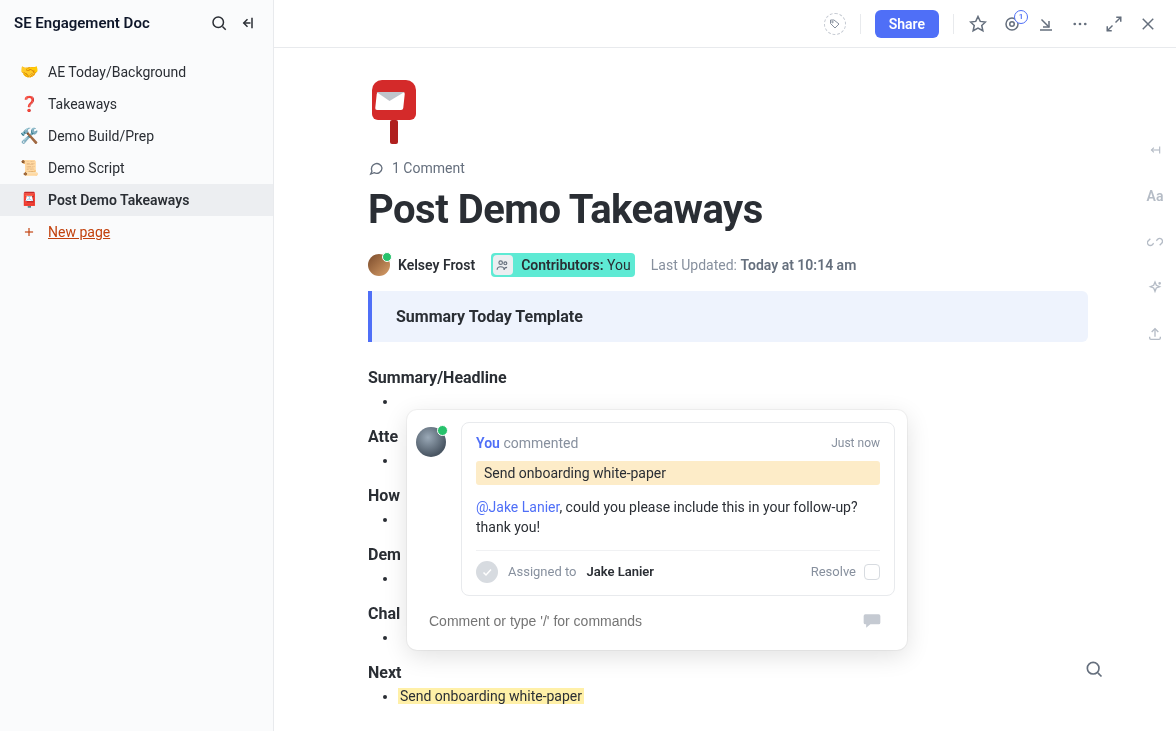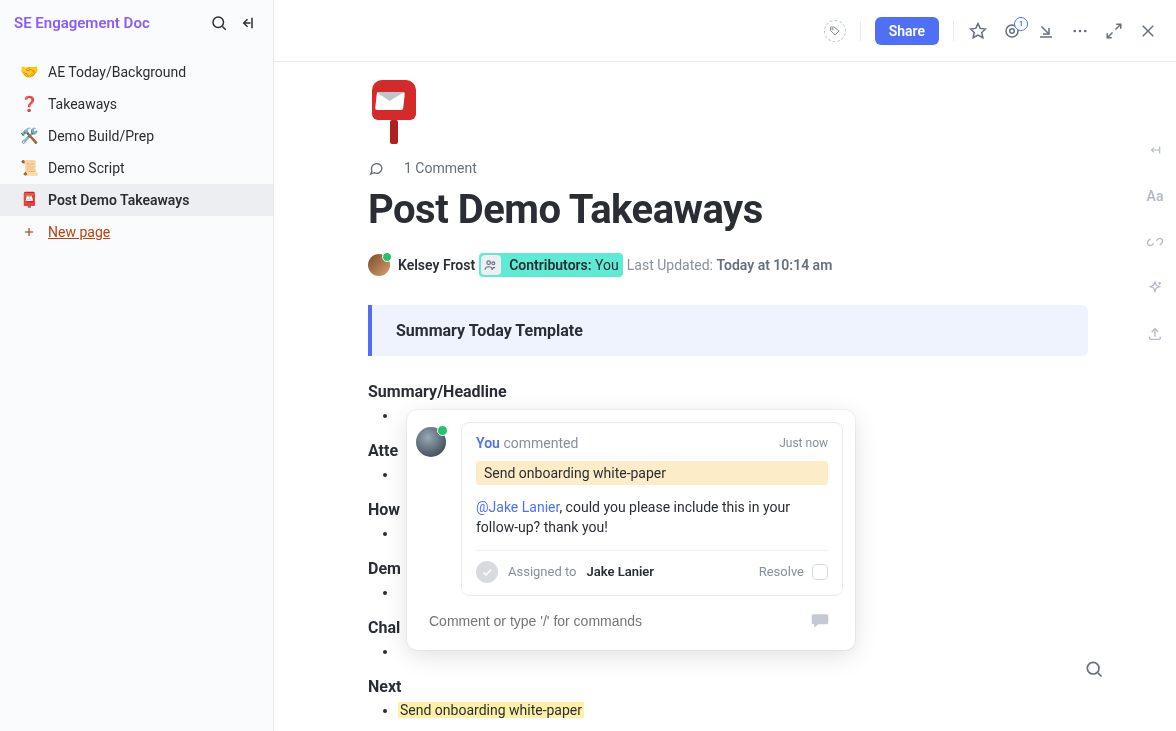--- a/index.html
+++ b/index.html
@@ -26,21 +26,21 @@
   .sidebar-header {
     display: flex;
     align-items: center;
     height: 46px;
     padding: 0 14px;
   }
   .sidebar-title {
     font-size: 15px;
     font-weight: 600;
     flex: 1;
-    color: #8b5cf6;
+    color: #0f172a;
   }
   .sidebar-header-icons {
     display: flex;
     gap: 10px;
   }
   .icon-btn {
     width: 20px; height: 20px;
     display: flex; align-items: center; justify-content: center;
     color: #2a2e34;
     cursor: pointer;
@@ -75,21 +75,21 @@
     text-decoration: underline;
   }
   .nav-item.new-page .plus-icon {
     width: 18px; height: 18px;
     display:flex;align-items:center;justify-content:center;
   }
   .topbar {
     position: absolute;
     left: 274px; top: 0;
     right: 0;
-    height: 62px;
+    height: 48px;
     display: flex;
     align-items: center;
     justify-content: flex-end;
     padding: 0 18px;
     gap: 14px;
     border-bottom: 1px solid #e8eaed;
     background:#fff;
   }
   .tag-circle {
     width: 22px; height: 22px;
@@ -180,38 +180,38 @@
   .mailbox-pole {
     position:absolute; left:22px; top:40px;
     width:8px; height:24px;
     background:#b0201f;
     border-radius:2px;
   }
 
   .comment-line {
     display: flex;
     align-items: center;
-    gap: 20px;
+    gap: 8px;
     color: #656f7d;
     font-size: 14px;
     margin-bottom: 10px;
   }
   .doc-title {
     font-size: 40px;
     font-weight: 700;
     color: #2a2e34;
     margin-bottom: 20px;
     letter-spacing: -0.5px;
   }
   .meta-row {
     display: flex;
     align-items: center;
-    gap: 4px;
+    gap: 16px;
     font-size: 14px;
-    margin-bottom: 28px;
+    margin-bottom: 14px;
   }
   .owner-chip {
     display: flex; align-items: center; gap: 8px;
   }
   .avatar-sm {
     width: 22px; height: 22px;
     border-radius: 50%;
     background: linear-gradient(135deg,#7a4a2a,#d9a06a);
     position: relative;
   }
@@ -266,21 +266,21 @@
   .highlight {
     background: #fff0a8;
     padding: 0 2px;
   }
 
   
   .comment-popup {
     position: absolute;
     left: 407px;
     top: 410px;
-    width: 448px;
+    width: 500px;
     background: #fff;
     border-radius: 10px;
     box-shadow: 0 6px 24px rgba(0,0,0,0.12), 0 0 0 1px rgba(0,0,0,0.04);
     padding: 12px;
   }
   .comment-card {
     border: 1px solid #e8eaed;
     border-radius: 8px;
     padding: 12px 14px;
     margin-left: 42px;

